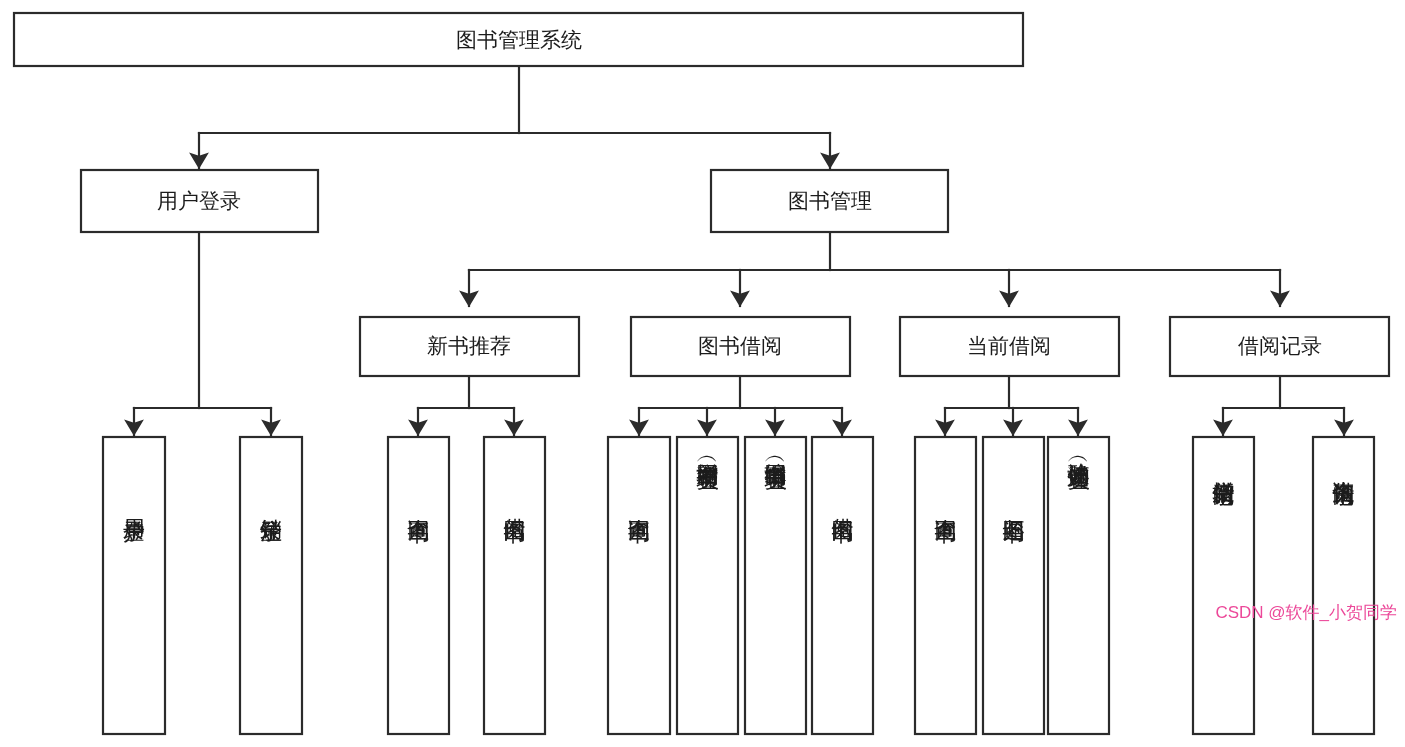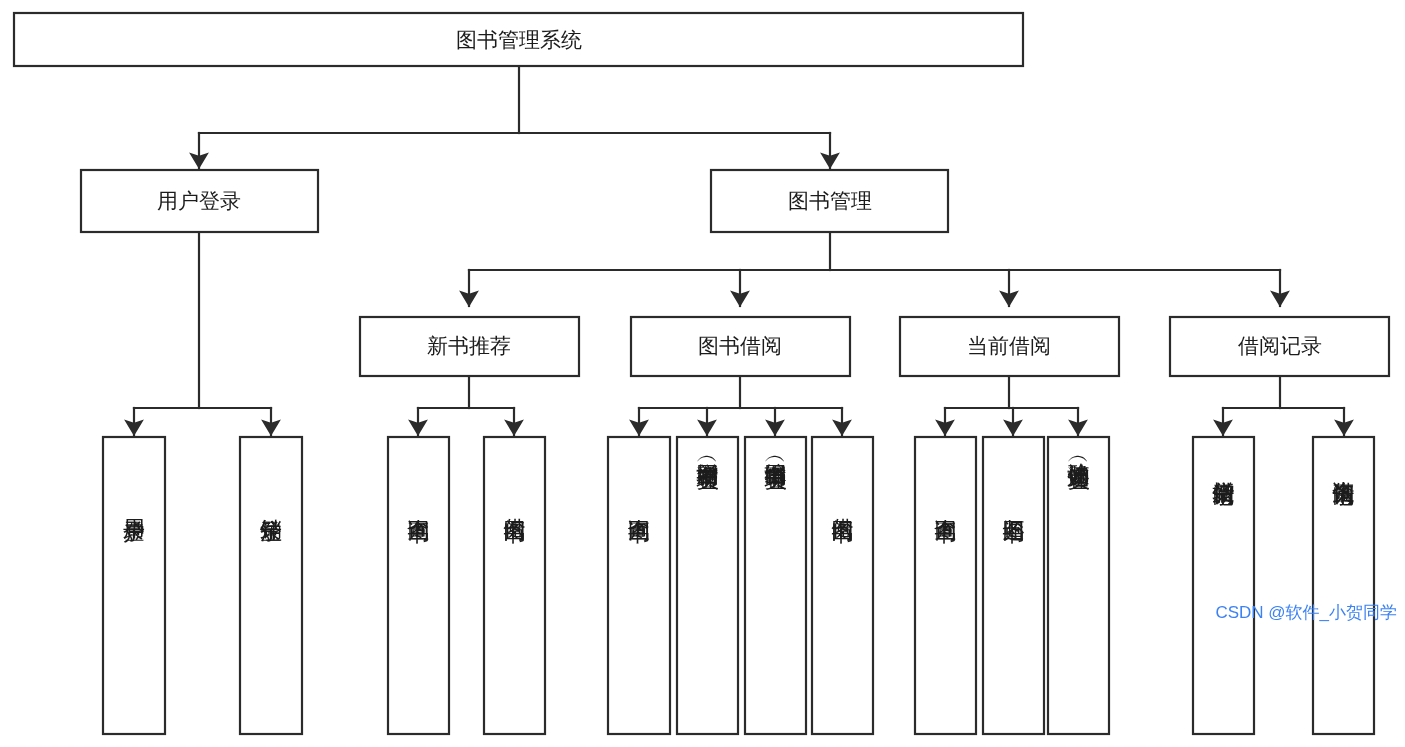--- a/index.html
+++ b/index.html
@@ -62,21 +62,21 @@
     justify-content: flex-start;
     white-space: nowrap;
     pointer-events: none;
   }
   .watermark {
     position: absolute;
     right: 8px;
     bottom: 5px;
     font-family: "Liberation Sans", "DejaVu Sans", sans-serif;
     font-size: 17px;
-    color: #3b82f6;
+    color: #ec4899;
     white-space: nowrap;
   }
 </style>
 </head>
 <body>
 
 <div id="diagram-root">
 
   <svg id="tree-svg" viewBox="0 0 1405 747">
     <defs>

